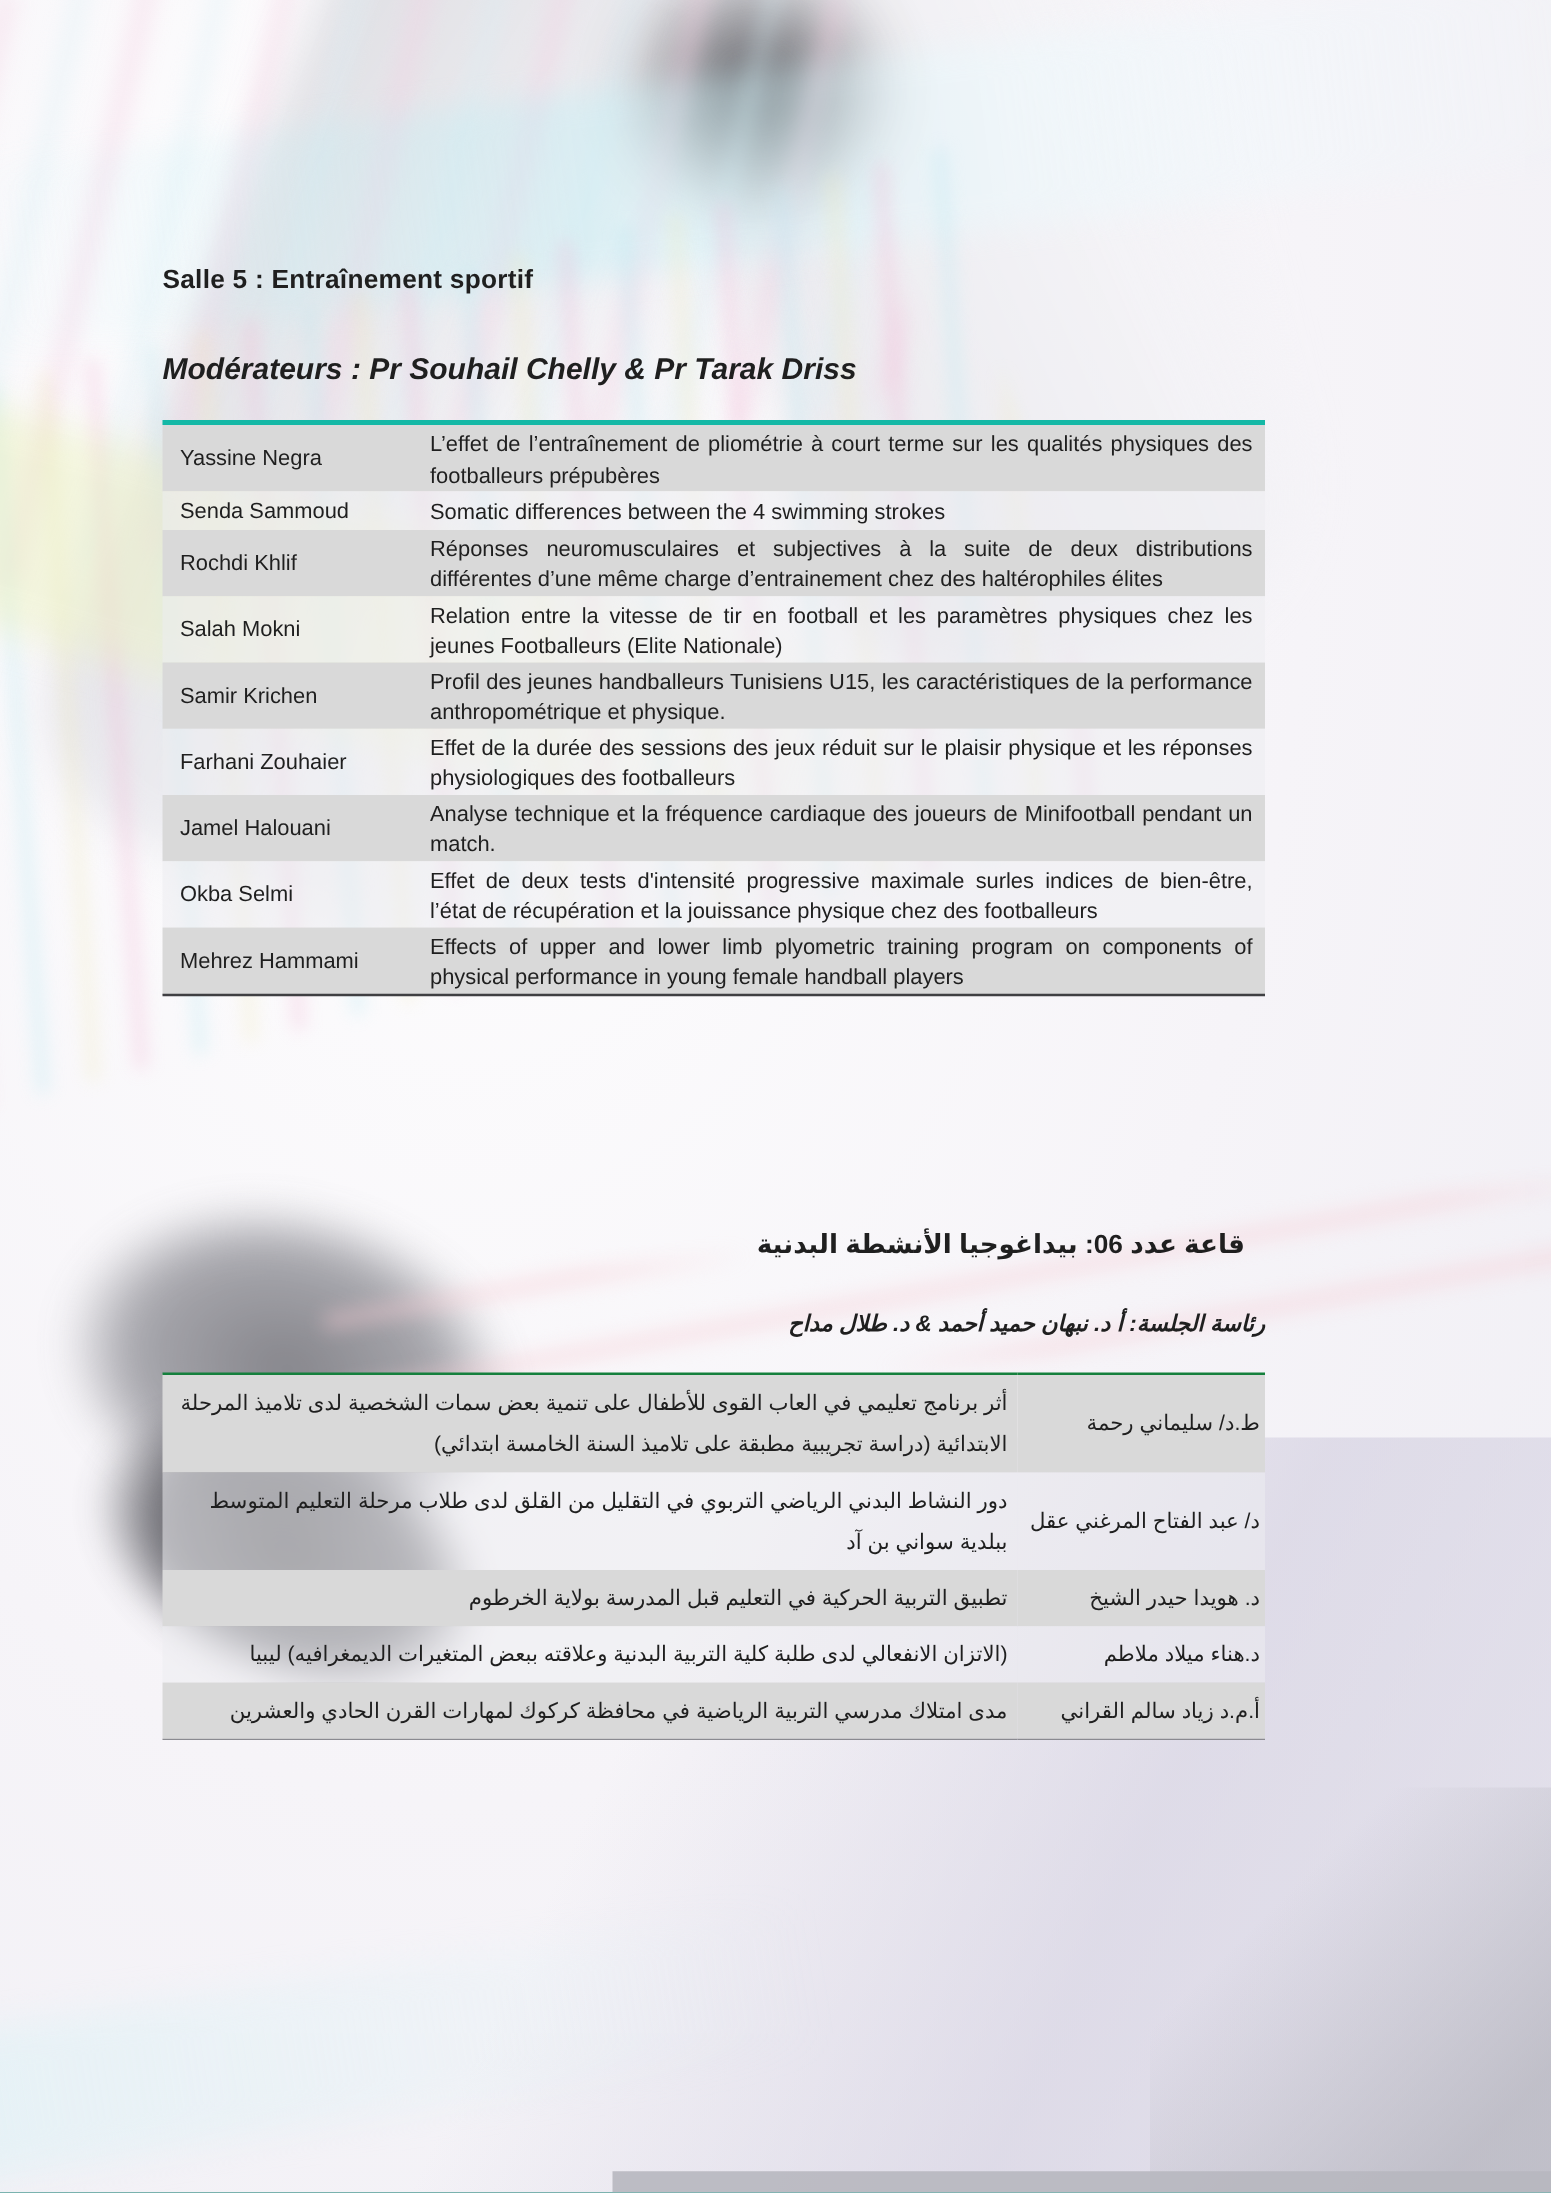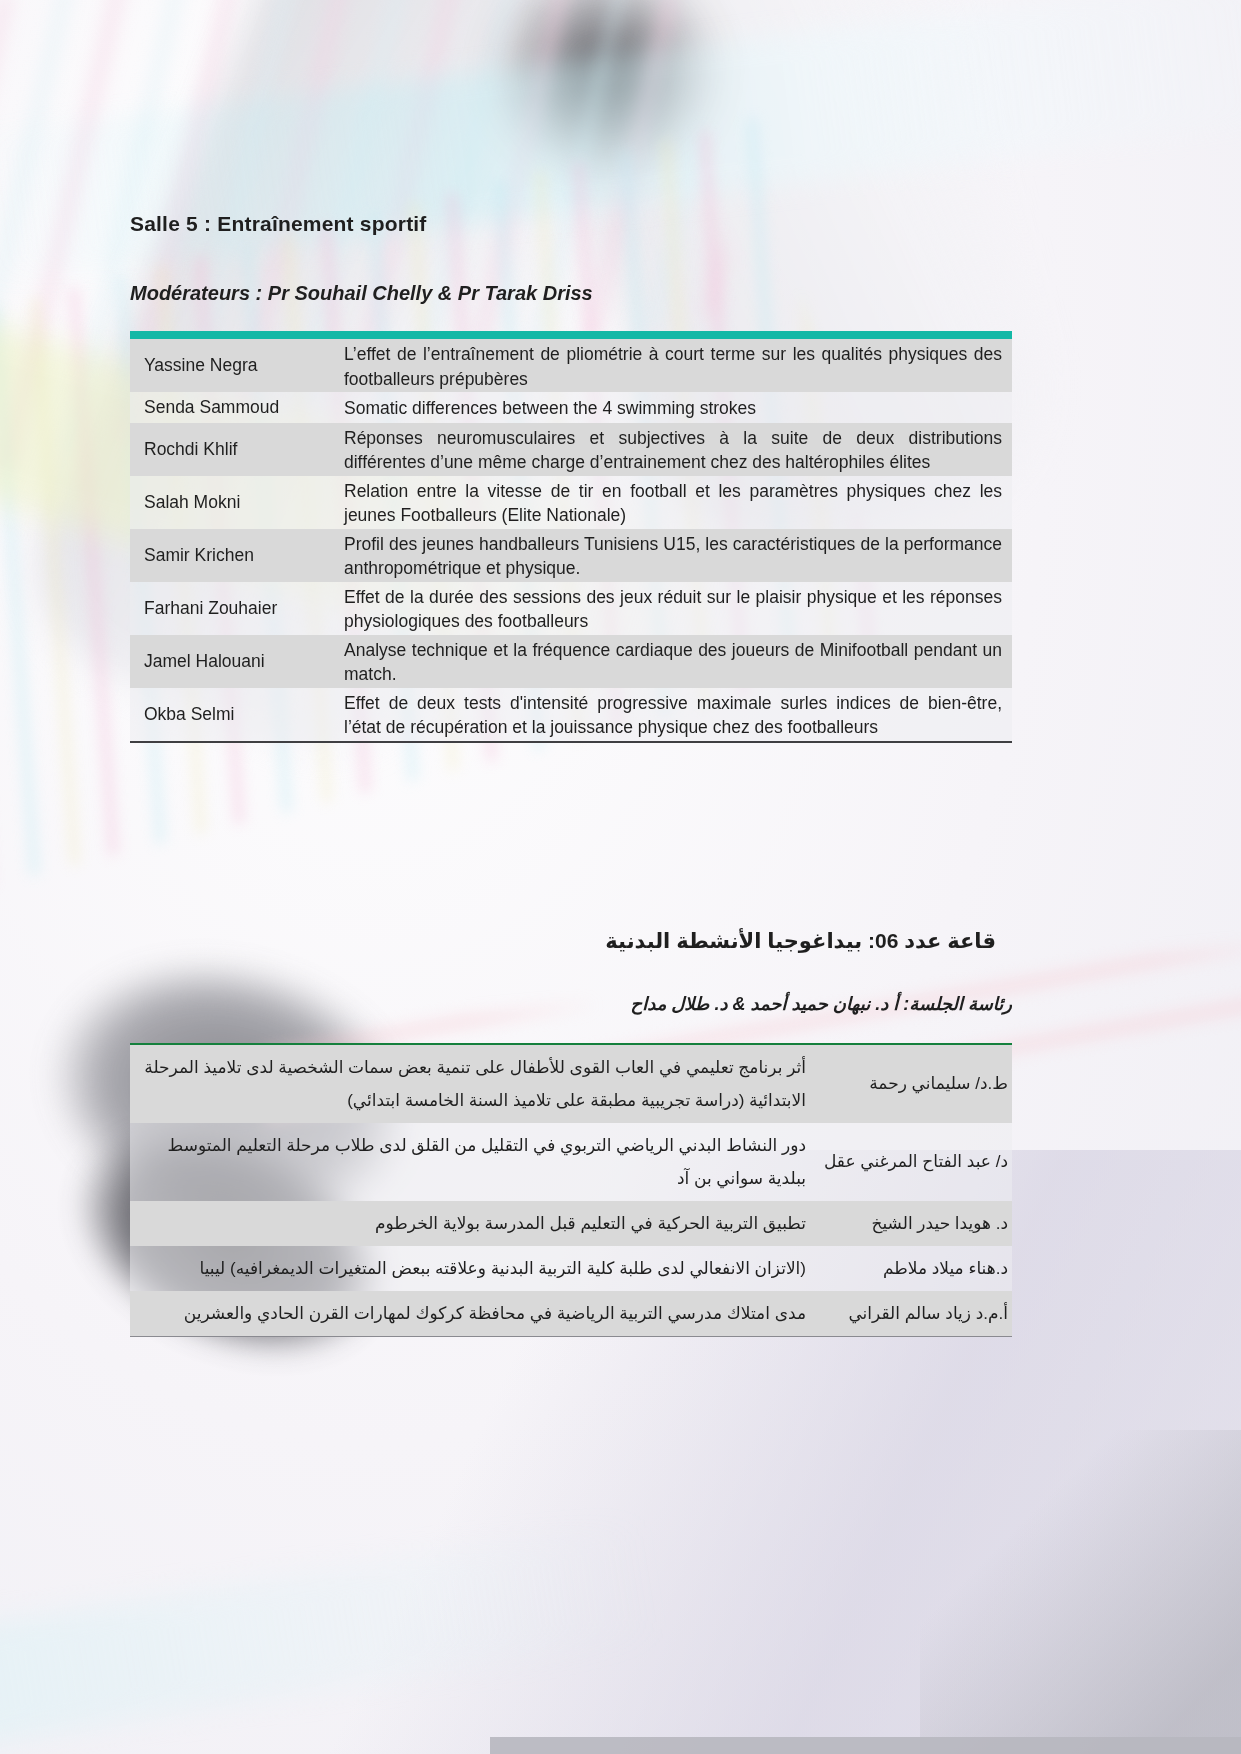--- a/index.html
+++ b/index.html
@@ -62,24 +62,24 @@
 
   
   .content{
     position:relative;
     padding:212px 229px 0 130px; 
   }
   .fr-title{
     font-size:21px;font-weight:bold;margin:0 0 46px 0;letter-spacing:.2px;
   }
   .fr-mods{
-    font-size:20px;font-weight:bold;font-style:italic;margin:0 0 26px 0;
+    font-size:24px;font-weight:bold;font-style:italic;margin:0 0 26px 0;
   }
   table{border-collapse:collapse;width:882px;table-layout:fixed;}
-  .fr-table{border-top:8px solid #14b8a6;border-bottom:2px solid #3f3f42;}
+  .fr-table{border-top:4px solid #14b8a6;border-bottom:2px solid #3f3f42;}
   .fr-table td{
     font-size:17.5px;line-height:24.5px;vertical-align:middle;
   }
   .fr-table .name-cell{width:190px;padding:3px 6px 3px 14px;}
   .fr-table .title-cell{padding:3px 10px 1px 4px;text-align:justify;}
   tr.shaded{background:#d9d9d9;}
   tr.clear{background:rgba(236,236,241,.55);}
 
   .ar-title{
     font-size:21px;font-weight:bold;margin:186px 16px 40px 0;
@@ -153,20 +153,24 @@
             <td class="title-cell">Effet de la durée des sessions des jeux réduit sur le plaisir physique et les réponses physiologiques des footballeurs</td>
           </tr>
           <tr class="shaded">
             <td class="name-cell">Jamel Halouani</td>
             <td class="title-cell">Analyse technique et la fréquence cardiaque des joueurs de Minifootball pendant un match.</td>
           </tr>
           <tr class="clear">
             <td class="name-cell">Okba Selmi</td>
             <td class="title-cell">Effet de deux tests d'intensité progressive maximale surles indices de bien-être, l’état de récupération et la jouissance physique chez des footballeurs</td>
           </tr>
+          <tr class="shaded">
+            <td class="name-cell">Mehrez Hammami</td>
+            <td class="title-cell">Effects of upper and lower limb plyometric training program on components of physical performance in young female handball players</td>
+          </tr>
         </tbody>
     </table>
 
     <h2 class="ar-title">قاعة عدد 06: بيداغوجيا الأنشطة البدنية</h2>
 
     <p class="ar-mods">رئاسة الجلسة: أ د. نبهان حميد أحمد &amp; د. طلال مداح</p>
 
     <table class="ar-table">
       <tbody id="ar-body">
           <tr class="shaded">

